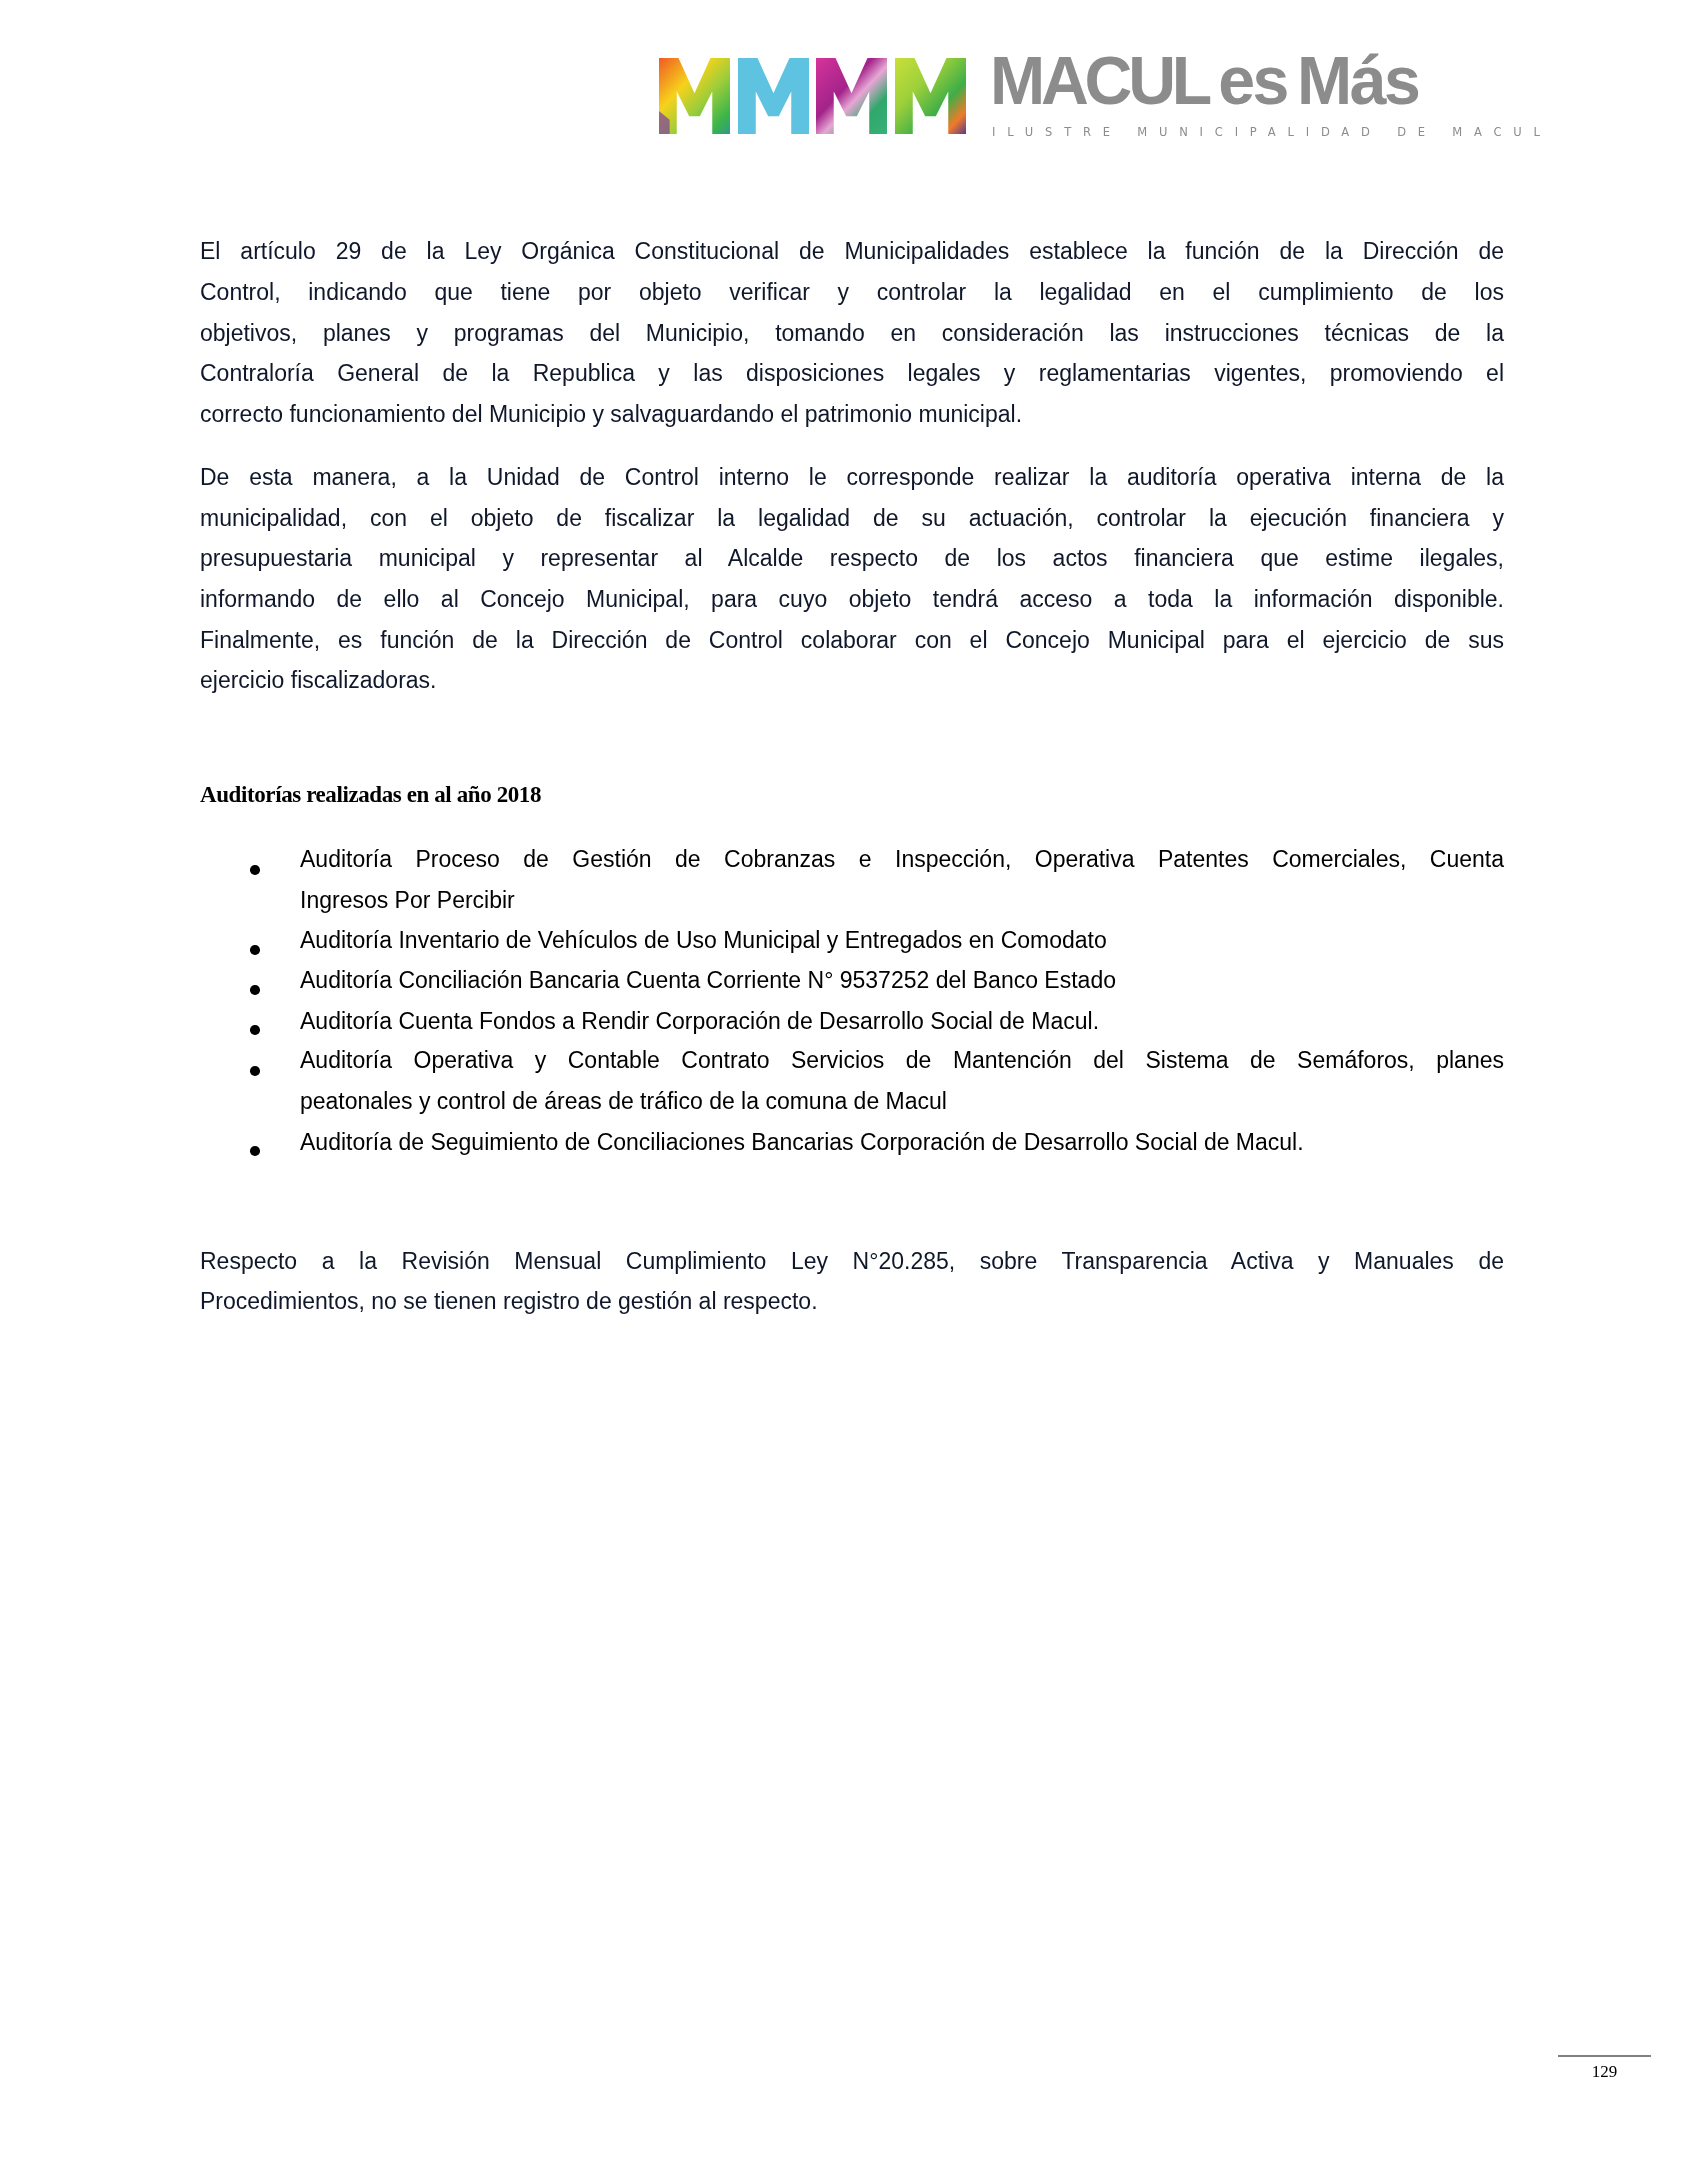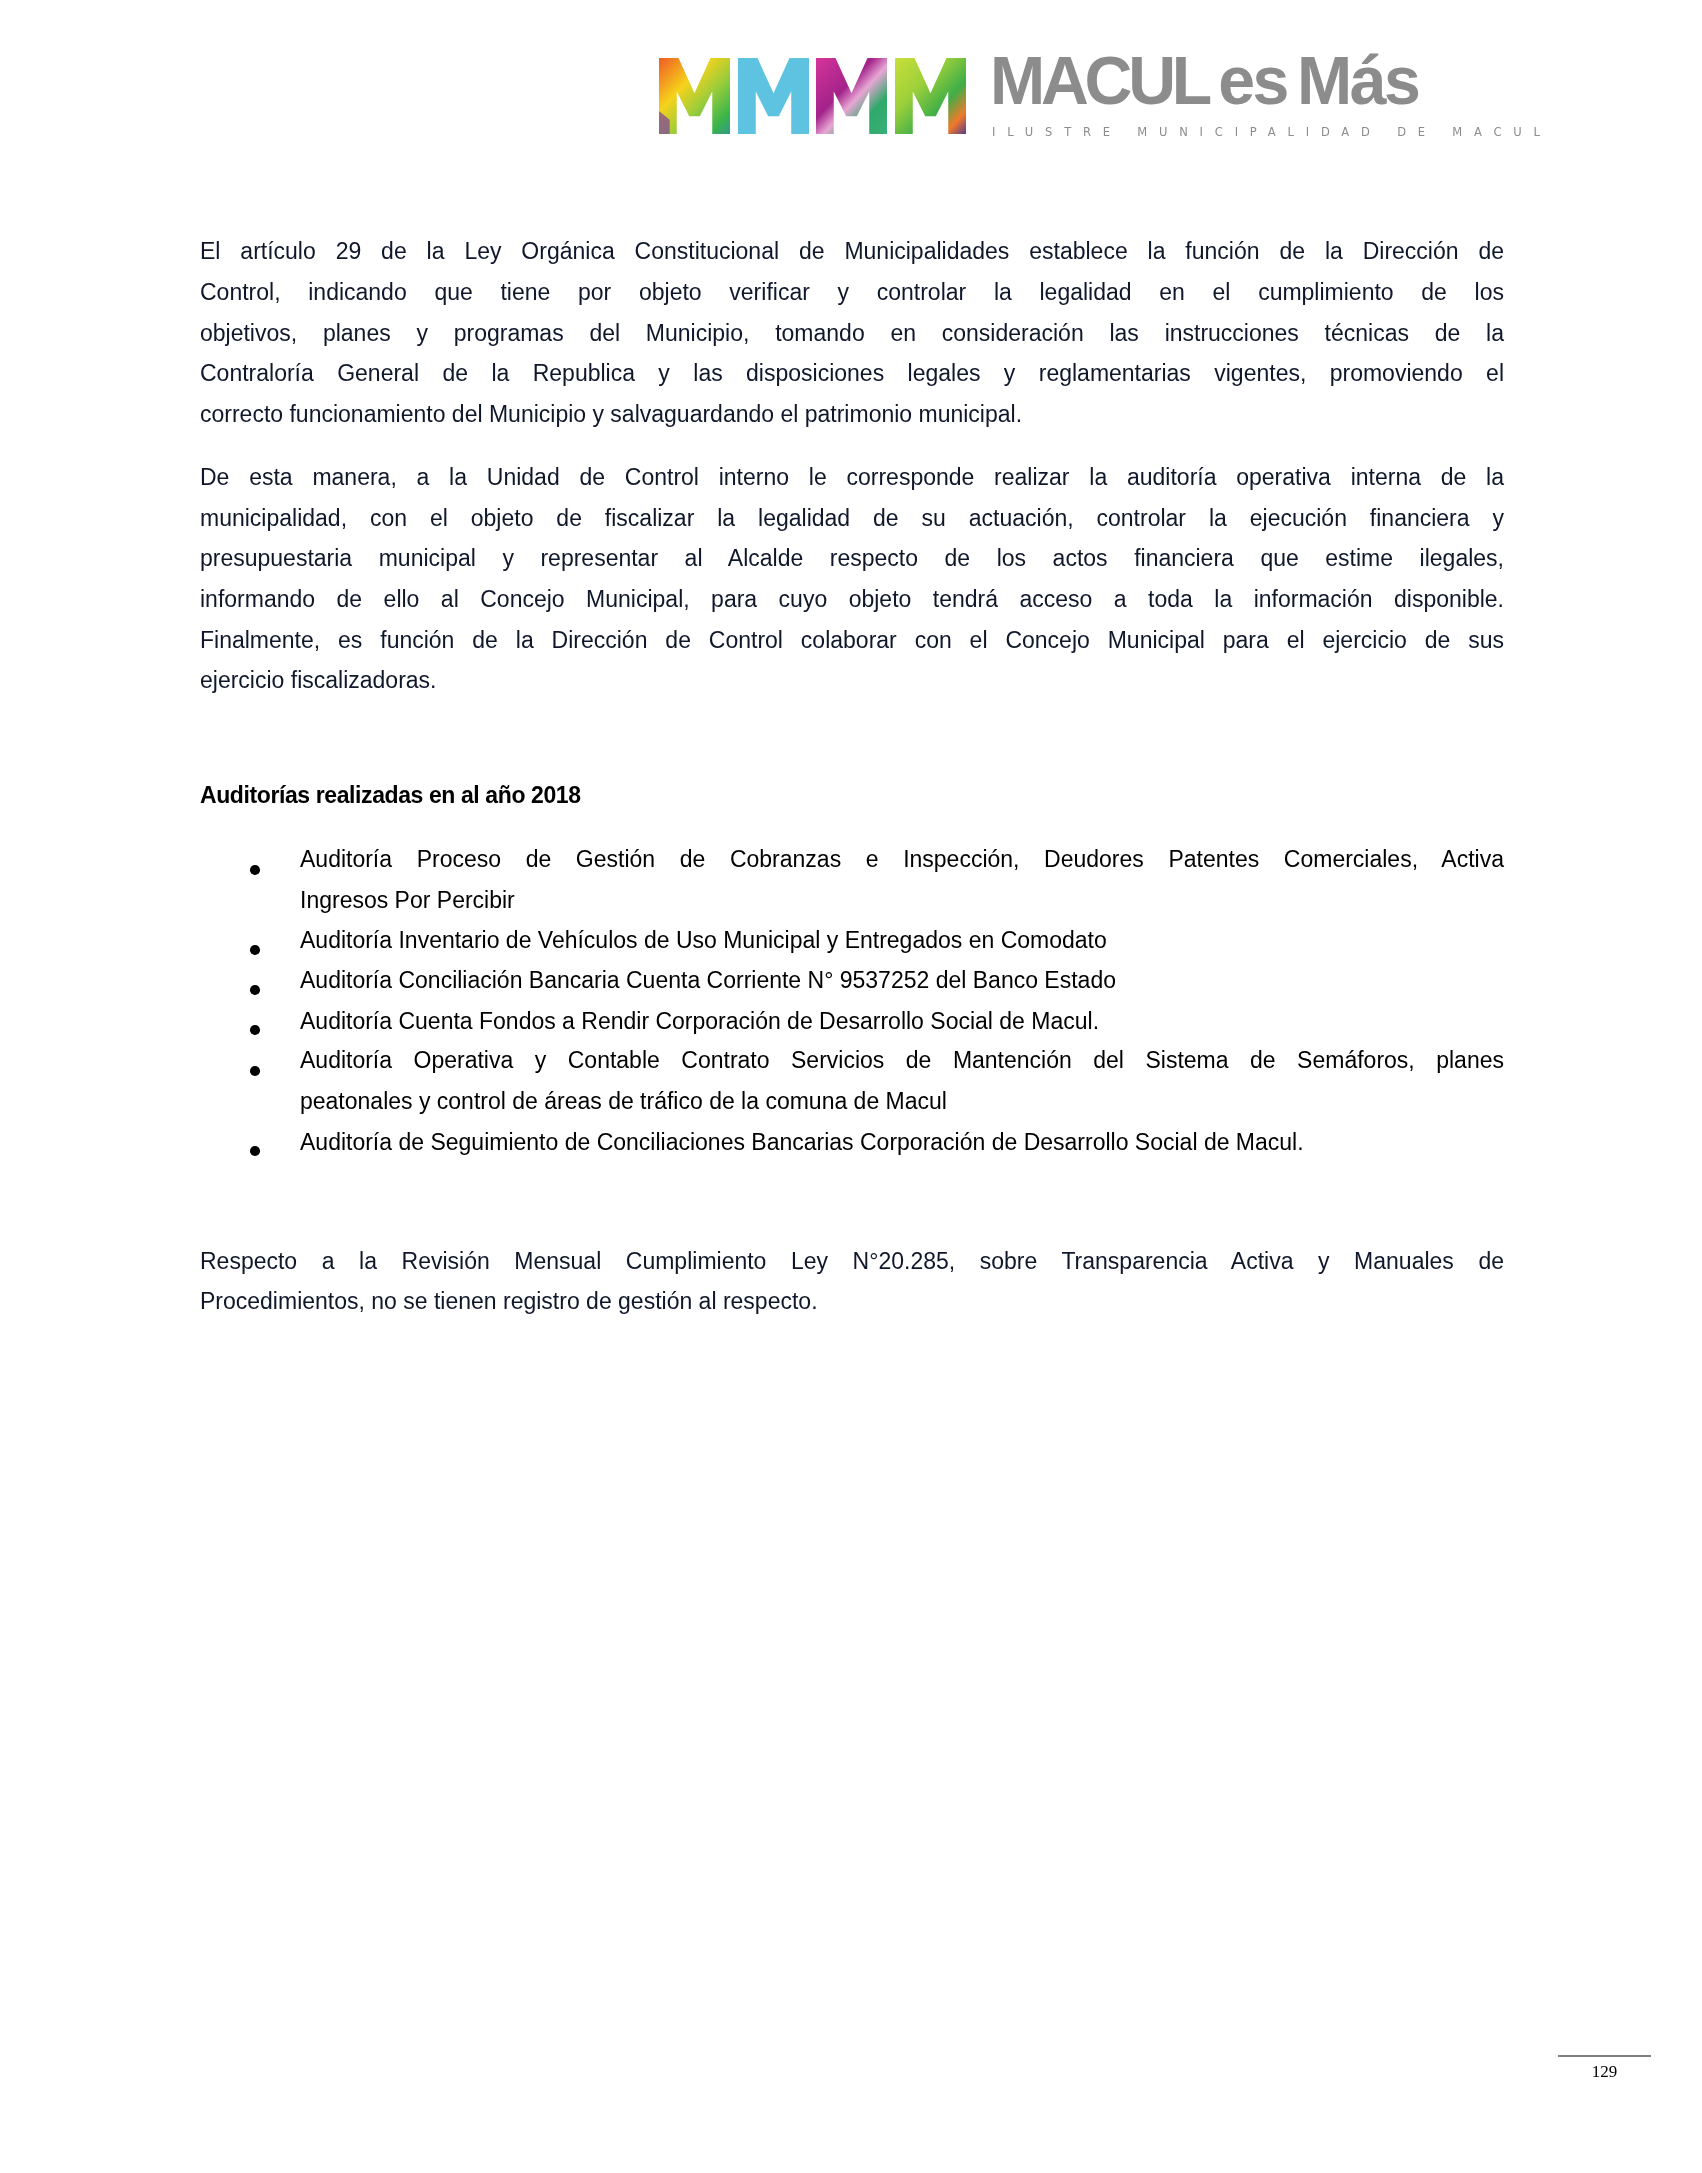--- a/index.html
+++ b/index.html
@@ -11,21 +11,21 @@
   .logo-m { position: absolute; top: 0; width: 71px; height: 76px; }
   .logo-m svg { width: 100%; height: 100%; display: block; }
   .logo-word { position: absolute; left: 331px; top: -3.5px; height: 65px; font-family: "Liberation Sans", sans-serif; font-weight: bold; font-size: 69px; line-height: 65px; color: #8c8c8c; letter-spacing: -4.4px; white-space: nowrap; transform: scaleX(0.96); transform-origin: left top; }
   .logo-word .es { margin-left: 10.6px; letter-spacing: -2.6px; }
   .logo-word .mas { margin-left: 10.6px; letter-spacing: -2.6px; }
   .logo-sub { position: absolute; left: 333px; top: 74px; width: 481px; font-family: "DejaVu Sans", sans-serif; font-size: 11.5px; line-height: 14px; color: #8c8c8c; letter-spacing: 11.8px; white-space: nowrap; }
 
   
   .line { position: absolute; left: 200px; width: 1304px; font-family: "Liberation Sans", sans-serif; font-size: 23px; line-height: 30px; height: 30px; white-space: nowrap; color: #0f172a; }
   .line.just { text-align: justify; text-align-last: justify; white-space: normal; }
-  .heading { position: absolute; left: 200px; font-family: Liberation Sans, sans-serif; font-weight: bold; font-size: 23px; line-height: 30px; white-space: nowrap; letter-spacing: -0.4px; color: #000; }
+  .heading { position: absolute; left: 200px; font-family: Liberation Serif, serif; font-weight: bold; font-size: 23px; line-height: 30px; white-space: nowrap; letter-spacing: -0.4px; color: #000; }
 
   .bullet { position: absolute; left: 250px; width: 9.7px; height: 9.7px; border-radius: 50%; background: #000; }
   .li-line { position: absolute; left: 300px; width: 1204px; font-family: "Liberation Sans", sans-serif; font-size: 23px; line-height: 30px; height: 30px; white-space: nowrap; color: #000; }
   .li-line.just { text-align: justify; text-align-last: justify; white-space: normal; }
 
   
   .footer-rule { position: absolute; left: 1558px; top: 2055px; width: 93px; height: 1.8px; background: #808080; }
   .page-number { position: absolute; left: 1558px; top: 2062px; width: 93px; text-align: center; font-family: "Liberation Serif", serif; font-size: 17px; line-height: 19.4px; color: #000; }
 </style>
 </head>
@@ -101,21 +101,21 @@
   <div class="line just" style="top:584px">informando de ello al Concejo Municipal, para cuyo objeto tendrá acceso a toda la información disponible.</div>
   <div class="line just" style="top:625px">Finalmente, es función de la Dirección de Control colaborar con el Concejo Municipal para el ejercicio de sus</div>
   <div class="line" style="top:665px">ejercicio fiscalizadoras.</div>
 </div>
 
 <div class="heading" style="top:780px">Auditorías realizadas en al año 2018</div>
 
 <div>
   <div>
     <span class="bullet" style="top:865px"></span>
-    <div class="li-line just" style="top:844px">Auditoría Proceso de Gestión de Cobranzas e Inspección, Deudores Patentes Comerciales, Activa</div>
+    <div class="li-line just" style="top:844px">Auditoría Proceso de Gestión de Cobranzas e Inspección, Operativa Patentes Comerciales, Cuenta</div>
     <div class="li-line" style="top:885px">Ingresos Por Percibir</div>
   </div>
   <div>
     <span class="bullet" style="top:945px"></span>
     <div class="li-line" style="top:925px">Auditoría Inventario de Vehículos de Uso Municipal y Entregados en Comodato</div>
   </div>
   <div>
     <span class="bullet" style="top:985px"></span>
     <div class="li-line" style="top:965px">Auditoría Conciliación Bancaria Cuenta Corriente N° 9537252 del Banco Estado</div>
   </div>

